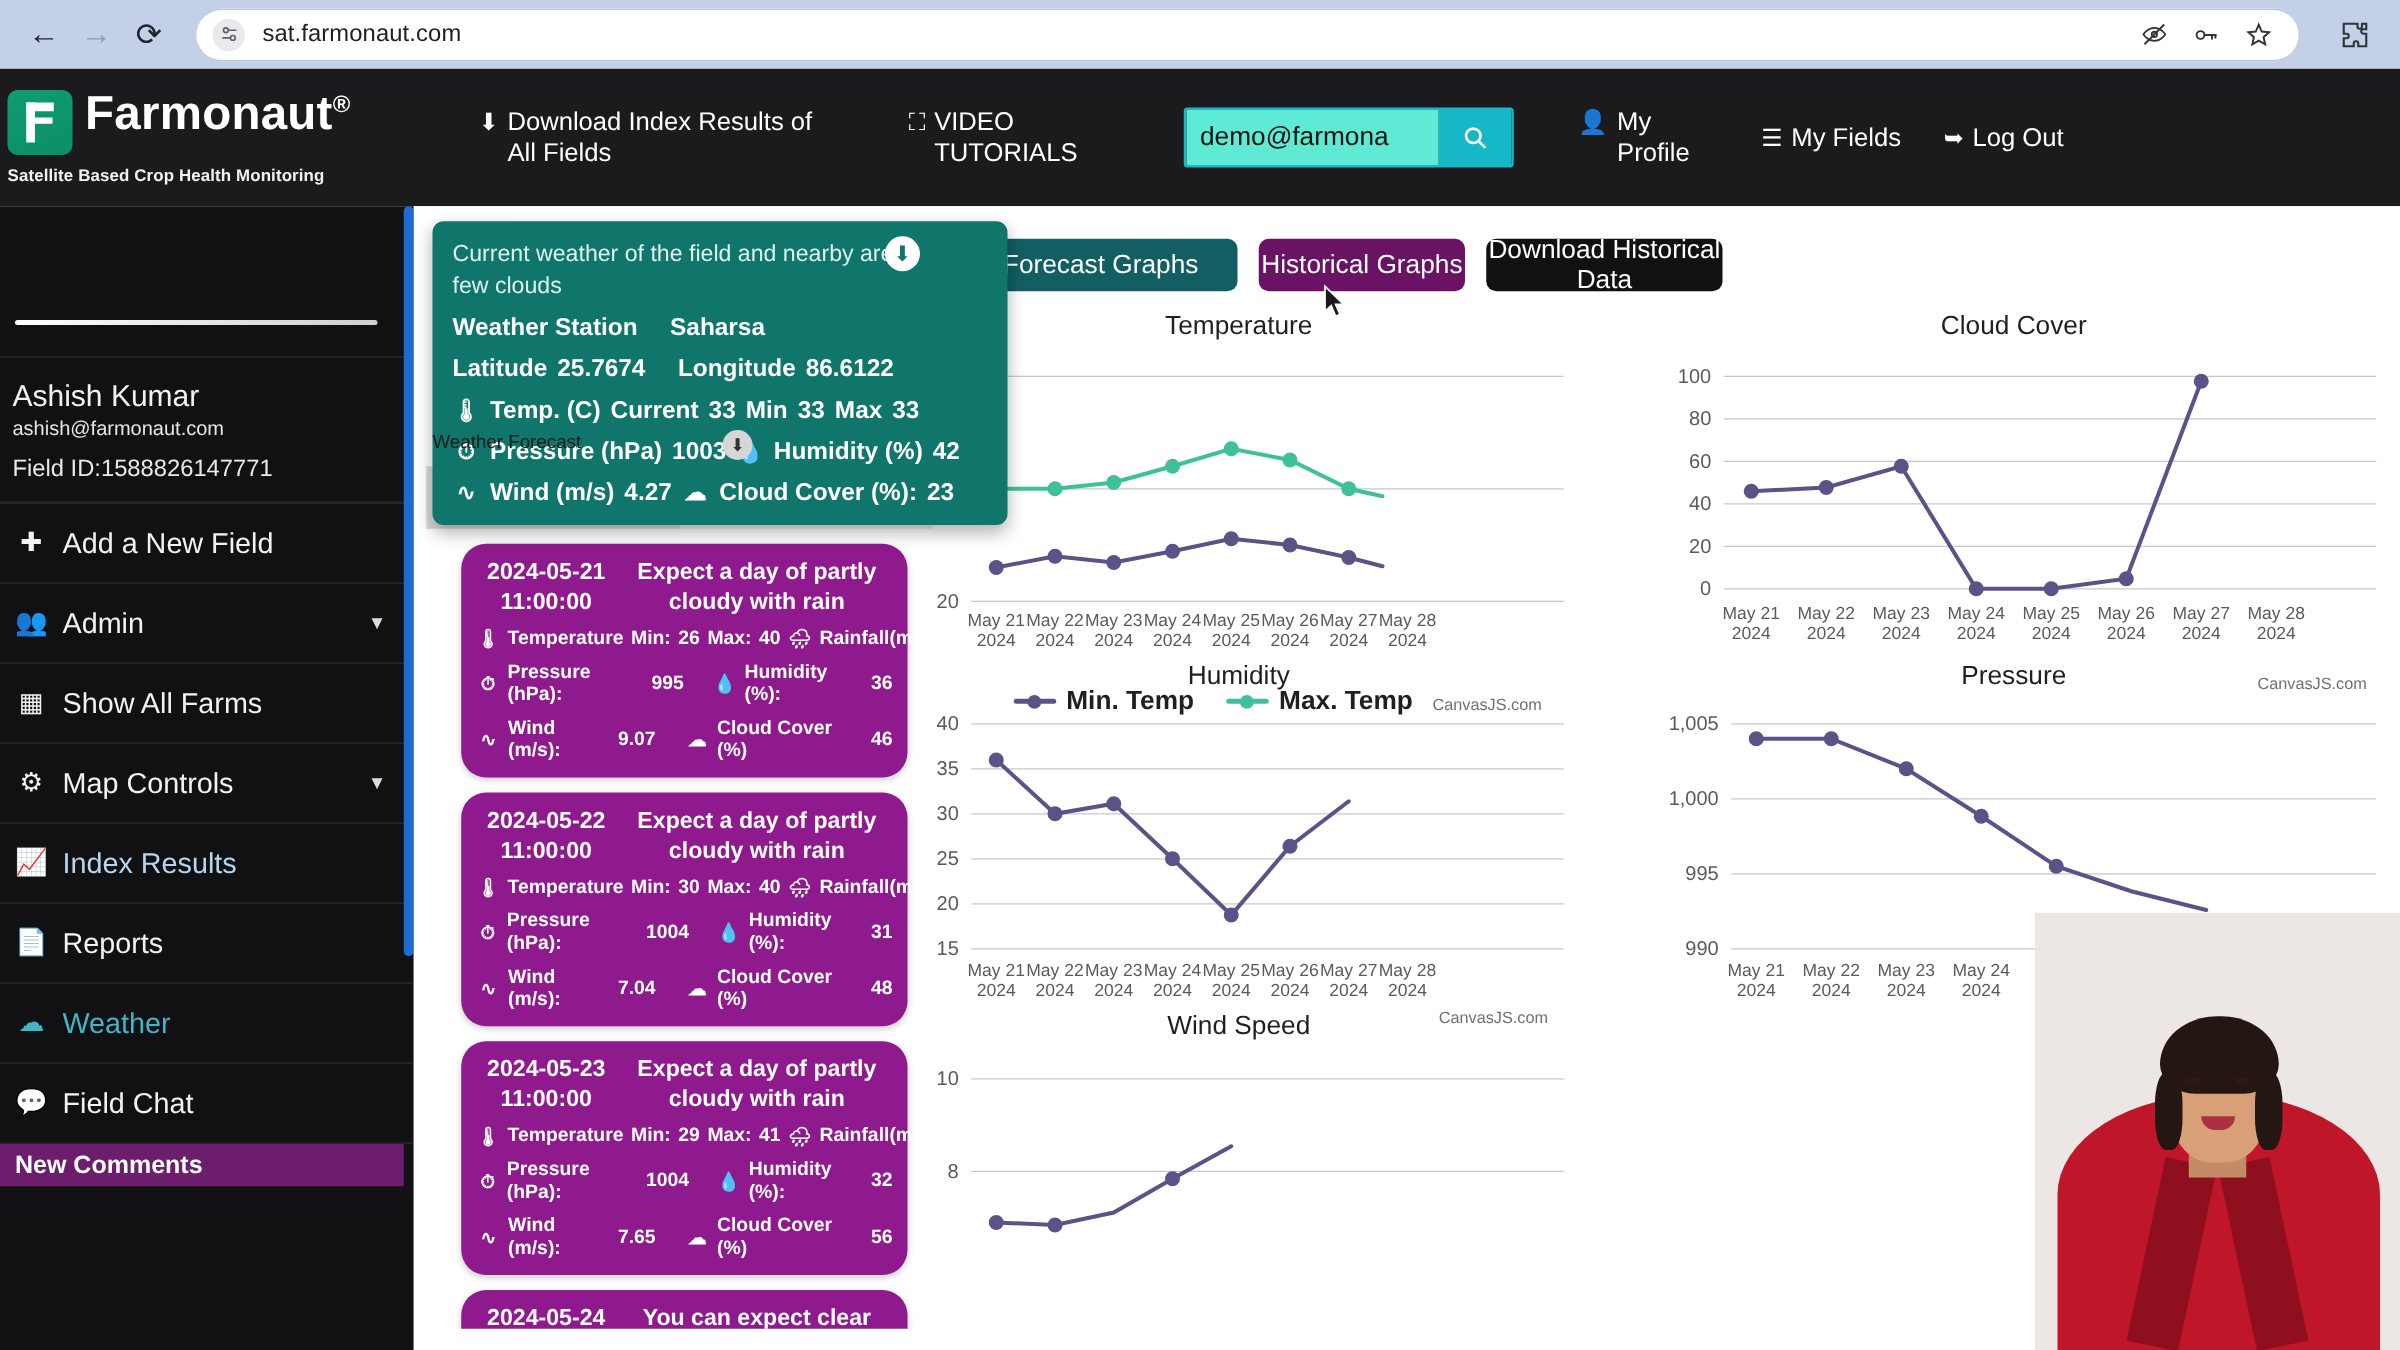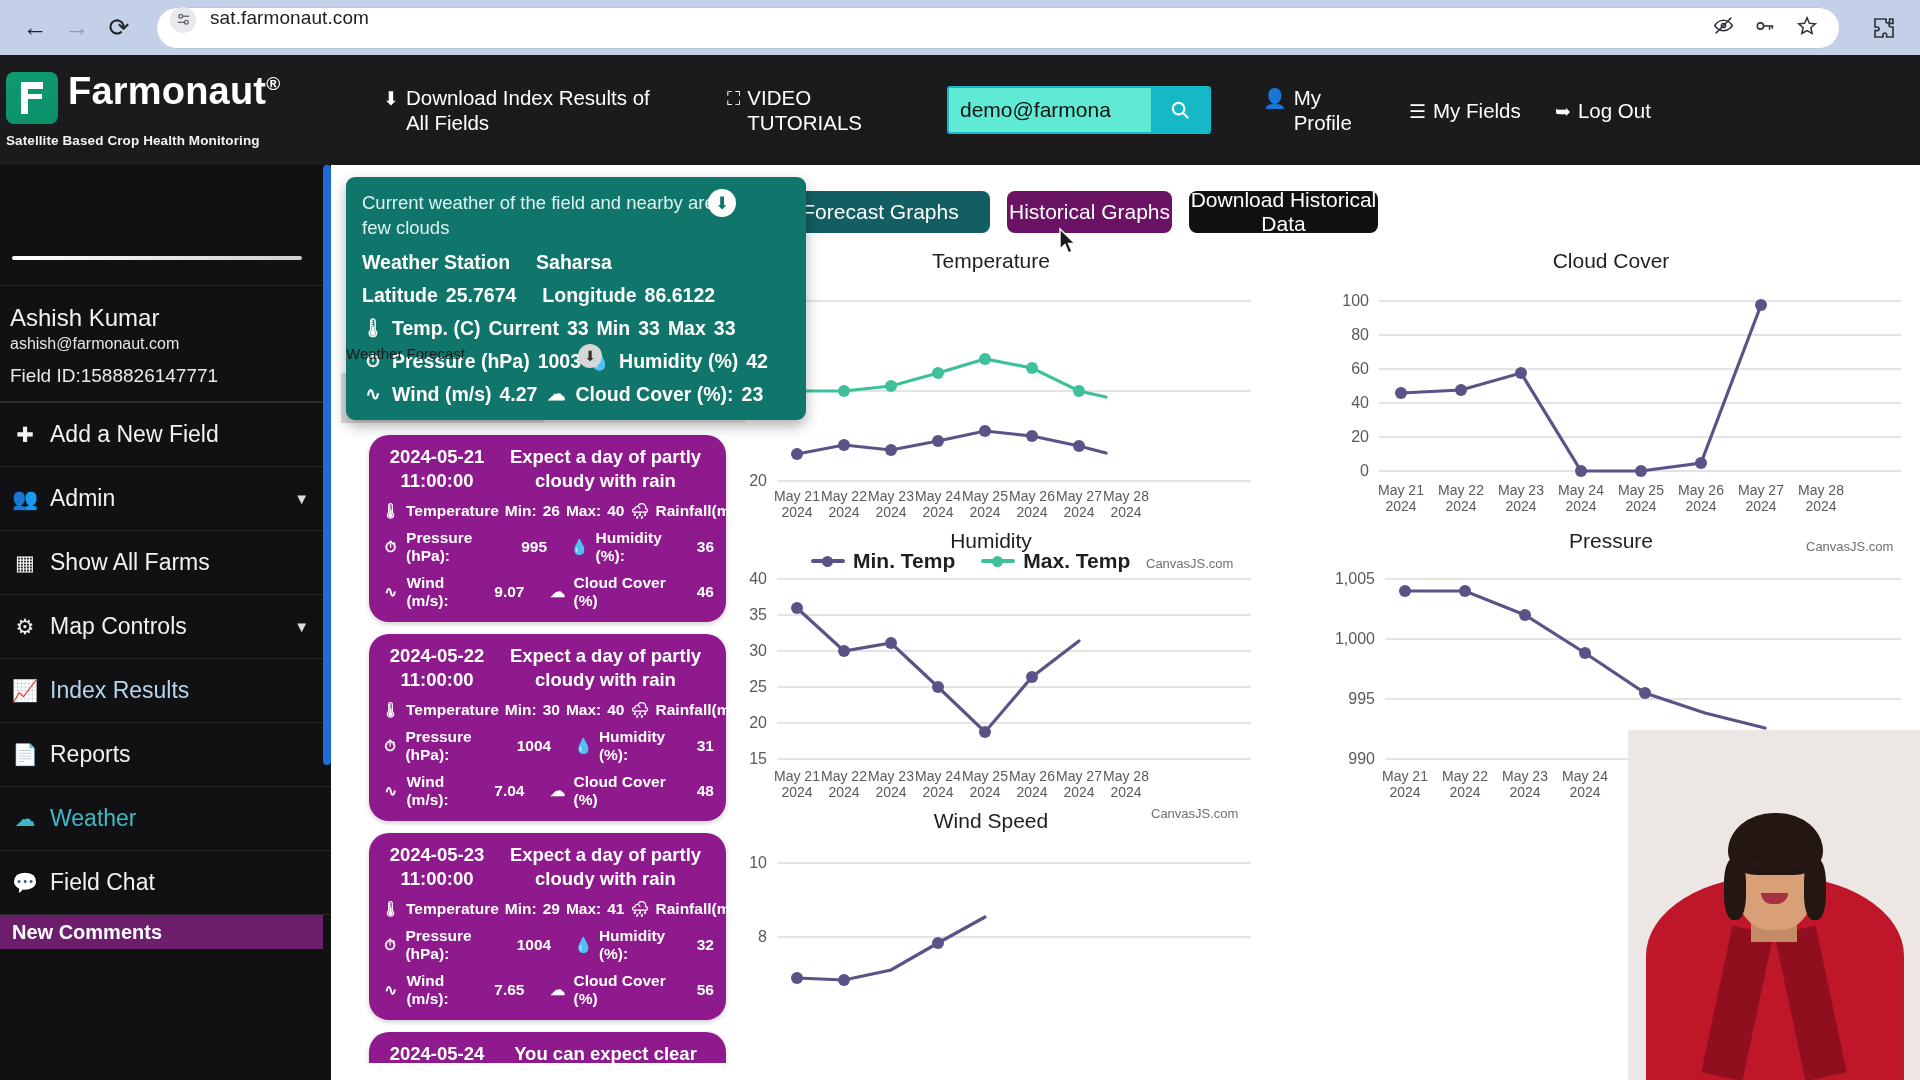--- a/index.html
+++ b/index.html
@@ -15,21 +15,21 @@
     position: absolute; top: 0; left: 0; width: 1920px; height: 55px;
     background: #c3d0e8; display: flex; align-items: center; padding: 0 14px;
   }
   .nav-btn {
     width: 42px; height: 42px; display: flex; align-items: center; justify-content: center;
     color: #20232a; font-size: 25px; flex: 0 0 auto;
   }
   .nav-btn.dim { color: #8f9bb3; }
   .omnibox {
     flex: 1 1 auto; height: 42px; margin-left: 16px; margin-right: 8px;
-    background: #fff; border-radius: 22px; display: flex; align-items: flex-start;
+    background: #fff; border-radius: 22px; display: flex; align-items: center;
     padding: 0 14px; box-shadow: 0 0 0 1px #b9c4dc inset;
   }
   .omnibox .site-icon {
     width: 26px; height: 26px; border-radius: 50%; background: #e8eaee;
     display: flex; align-items: center; justify-content: center; flex: 0 0 auto;
   }
   .omnibox .url {
     margin-left: 14px; font-size: 19px; color: #202124; letter-spacing: .1px;
   }
   .omni-right { display: flex; align-items: center; gap: 4px; }

